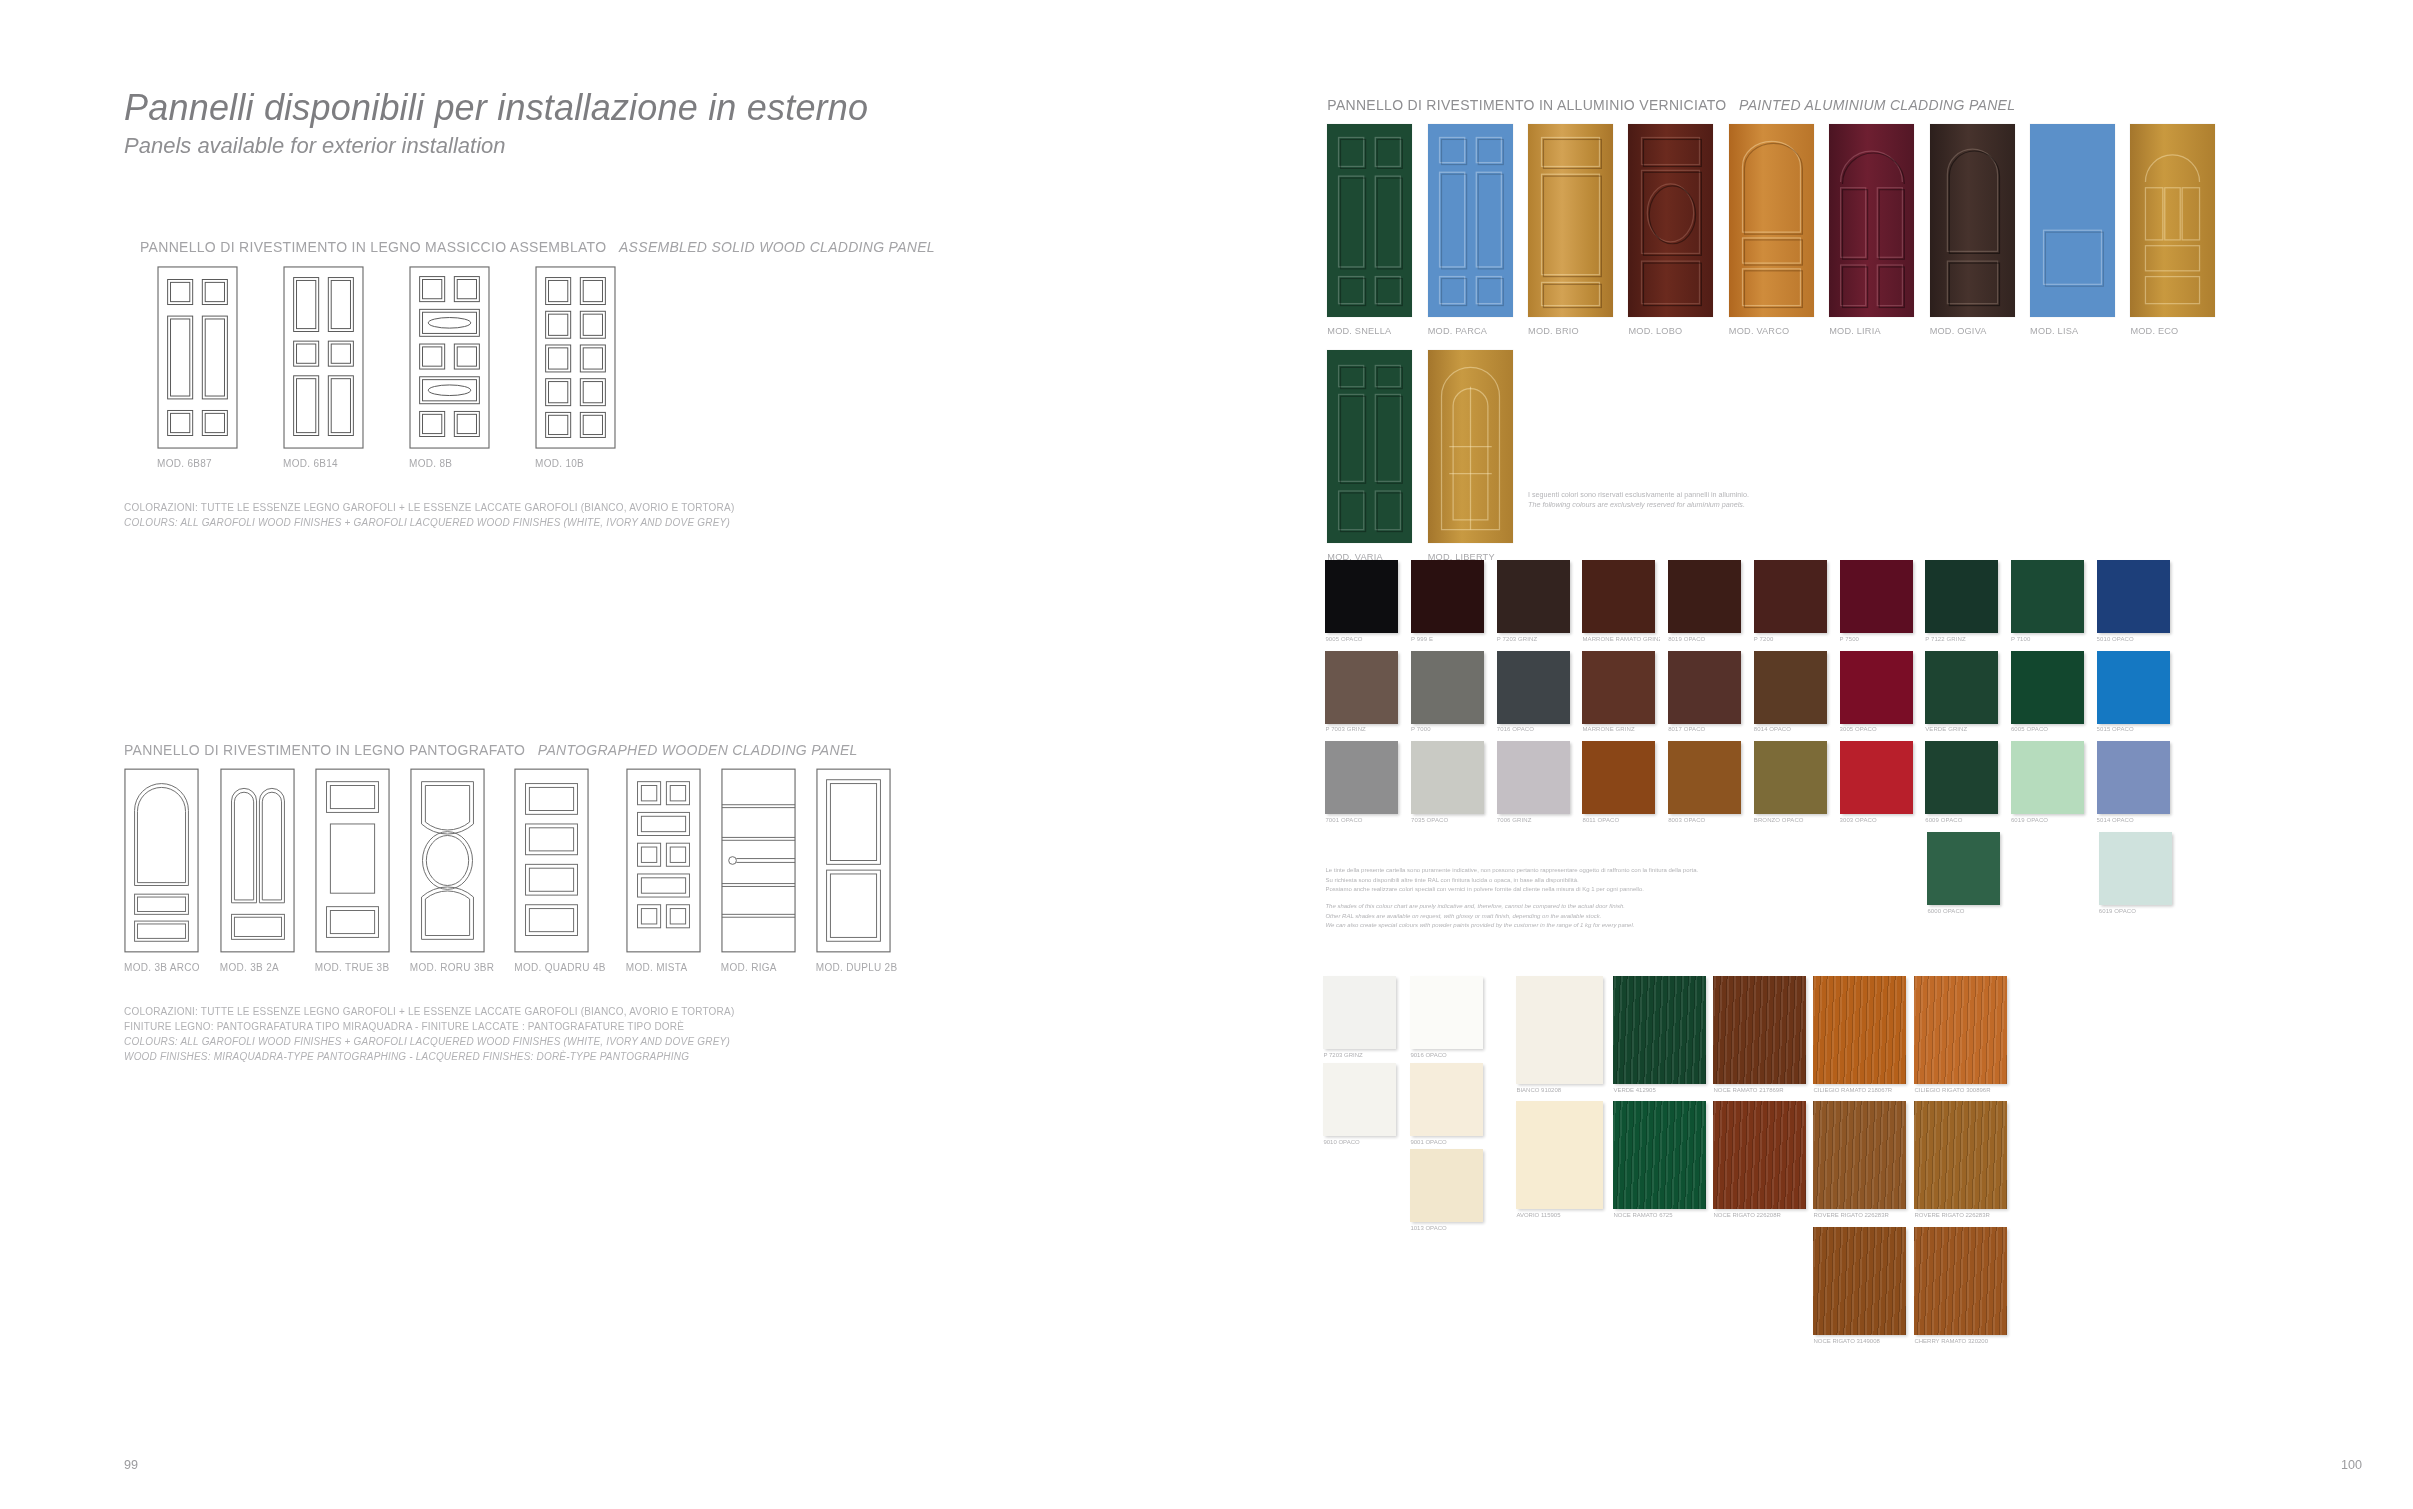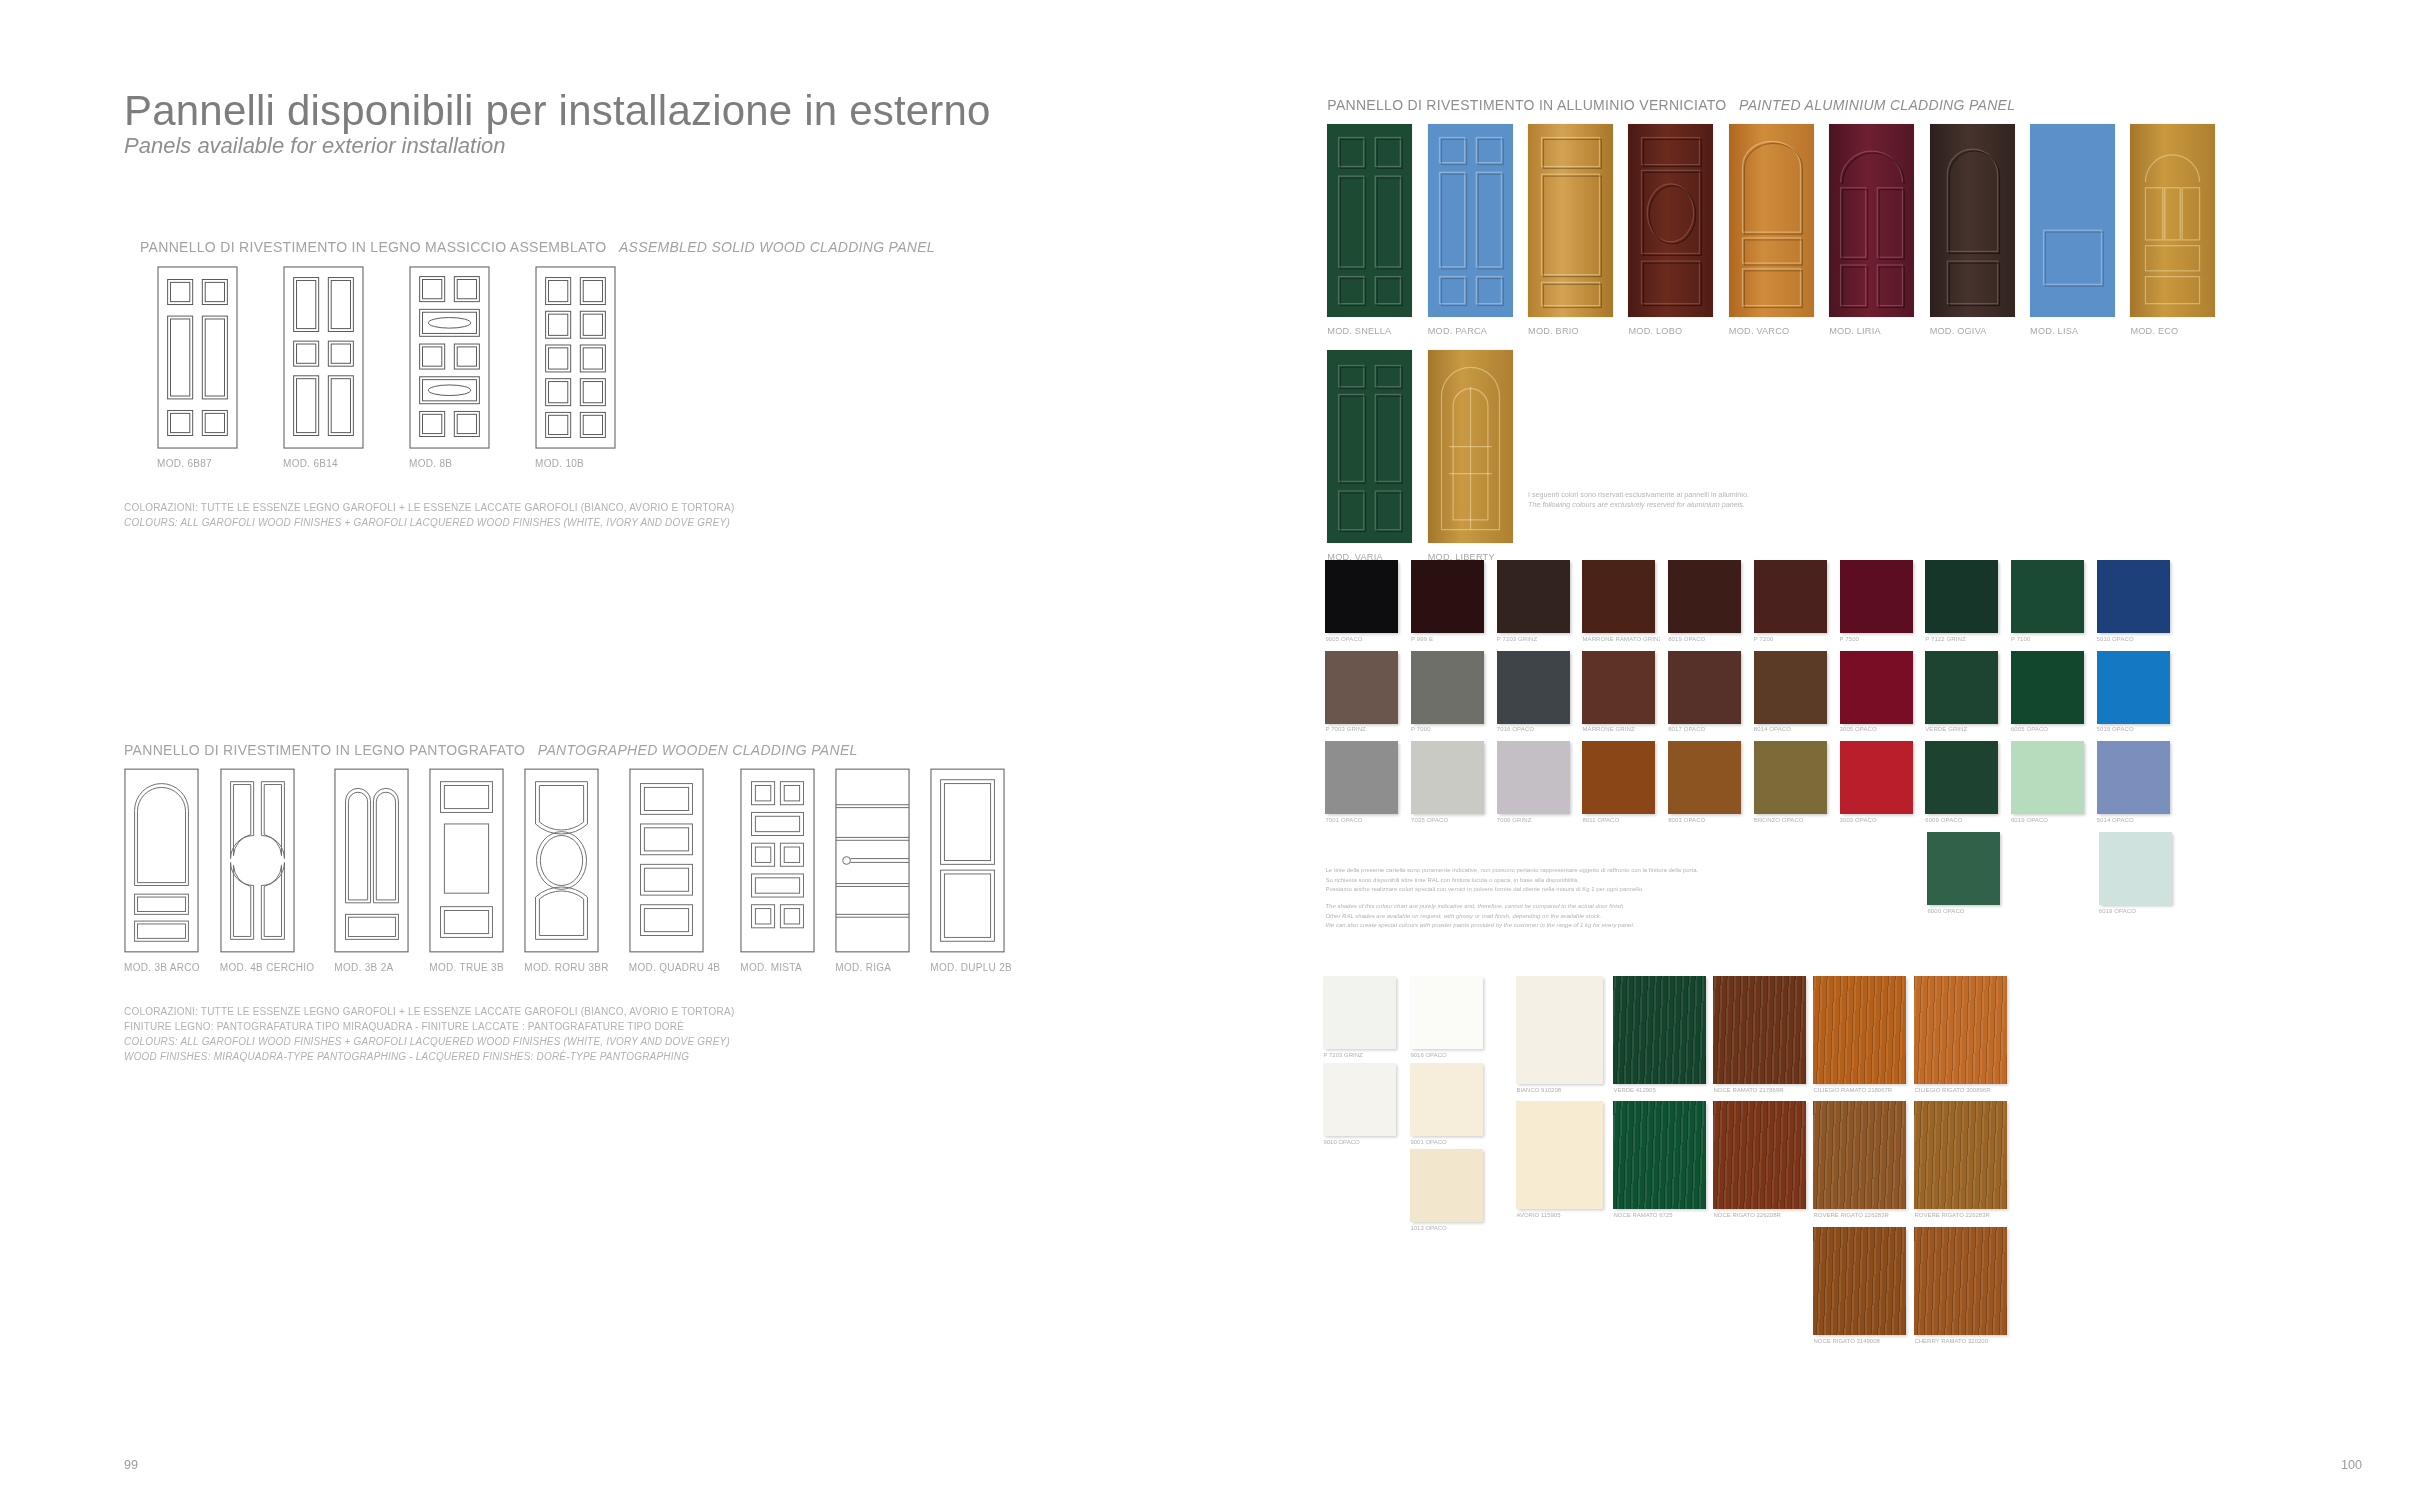--- a/index.html
+++ b/index.html
@@ -13,22 +13,23 @@
     position:relative;
     overflow:hidden;
   }
   .spread { position:absolute; inset:0; display:flex; }
   .page-left { position:relative; width:1308px; height:100%; }
   .page-right { position:relative; width:1106px; height:100%; }
 
   
   .main-title {
     position:absolute; left:124px; top:87px;
-    font-size:42px; font-weight:300; color:#7d7d80; letter-spacing:0.2px;
+    font-size:36px; font-weight:300; color:#7d7d80; letter-spacing:0.2px;
     white-space:nowrap;
+    font-style:italic;
   }
   .main-sub {
     position:absolute; left:124px; top:133px;
     font-size:22px; font-style:italic; font-weight:300; color:#8f8f92;
     white-space:nowrap;
   }
   .sect-head {
     position:absolute; font-size:14px; color:#a3a3a6; letter-spacing:0.3px;
     white-space:nowrap;
   }
@@ -233,38 +234,20 @@
               <rect x="11" y="131" width="56" height="21"></rect>
                 <rect x="14" y="134" width="50" height="15"></rect>
               <rect x="11" y="159" width="56" height="21"></rect>
                 <rect x="14" y="162" width="50" height="15"></rect>
             </g>
           </svg>
         </div>
         <div class="panel-label">MOD. 3B ARCO</div>
       </div>
 
-      <div class="panel-cell">
-        <div class="panel-art">
-          <svg width="75" height="185" viewBox="0 0 78 192">
-            <rect x="1" y="1" width="76" height="190" fill="#fff" stroke="#6d6d6d" stroke-width="1.2"></rect>
-            <g fill="none" stroke="#6a6a6a" stroke-width="1">
-              <path d="M11 14 L35 14 L35 70 A24 24 0 0 0 11 94 Z"></path>
-              <path d="M14 17 L32 17 L32 69 A24 24 0 0 0 14 91 Z"></path>
-              <path d="M43 14 L67 14 L67 94 A24 24 0 0 0 43 70 Z"></path>
-              <path d="M46 17 L64 17 L64 91 A24 24 0 0 0 46 69 Z"></path>
-              <path d="M11 178 L35 178 L35 122 A24 24 0 0 1 11 98 Z"></path>
-              <path d="M14 175 L32 175 L32 123 A24 24 0 0 1 14 101 Z"></path>
-              <path d="M43 178 L67 178 L67 98 A24 24 0 0 1 43 122 Z"></path>
-              <path d="M46 175 L64 175 L64 101 A24 24 0 0 1 46 123 Z"></path>
-            </g>
-          </svg>
-        </div>
-        <div class="panel-label">MOD. 4B CERCHIO</div>
-      </div>
 
       <div class="panel-cell">
         <div class="panel-art">
           <svg width="75" height="185" viewBox="0 0 78 192">
             <rect x="1" y="1" width="76" height="190" fill="#fff" stroke="#6d6d6d" stroke-width="1.2"></rect>
             <g fill="none" stroke="#6a6a6a" stroke-width="1">
               <path d="M12 140 L12 34 A13 13 0 0 1 38 34 L38 140 Z"></path>
               <path d="M15 137 L15 35 A10 10 0 0 1 35 35 L35 137 Z"></path>
               <path d="M41 140 L41 34 A13 13 0 0 1 67 34 L67 140 Z"></path>
               <path d="M44 137 L44 35 A10 10 0 0 1 64 35 L64 137 Z"></path>

